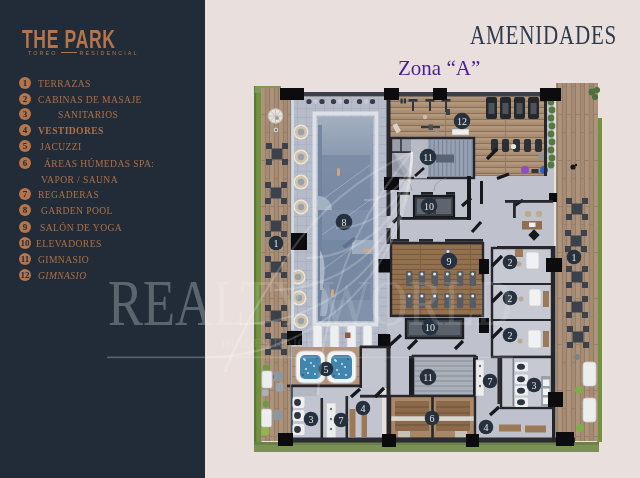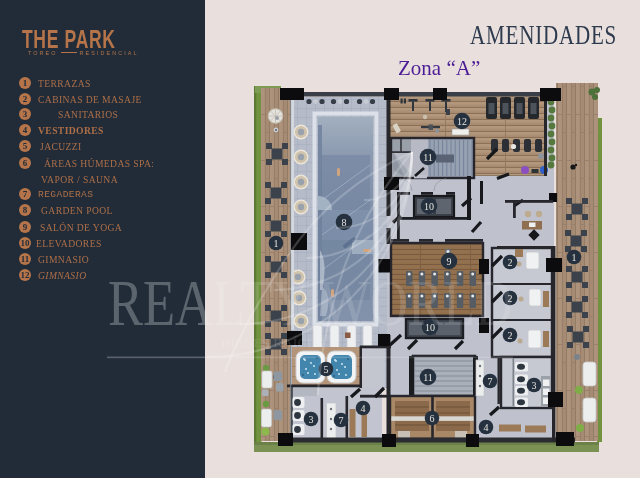--- a/index.html
+++ b/index.html
@@ -31,21 +31,21 @@
   <div class="badge" style="left:19px;top:108px;">3</div>
     <div class="ltext" style="left:38px;top:109px;margin-left:20px;">SANITARIOS</div>
   <div class="badge" style="left:19px;top:124px;">4</div>
     <div class="ltext" style="left:38px;top:125px;font-weight:bold;">VESTIDORES</div>
   <div class="badge" style="left:19px;top:140px;">5</div>
     <div class="ltext" style="left:40px;top:141px;">JACUZZI</div>
   <div class="badge" style="left:19px;top:157px;">6</div>
     <div class="ltext" style="left:44px;top:158px;">ÁREAS HÚMEDAS SPA:</div>
   <div class="ltext" style="left:41px;top:174px;">VAPOR / SAUNA</div>
   <div class="badge" style="left:19px;top:188px;">7</div>
-    <div class="ltext" style="left:38px;top:189px;font-family:Liberation Mono, monospace;">REGADERAS</div>
+    <div class="ltext" style="left:38px;top:189px;">REGADERAS</div>
   <div class="badge" style="left:19px;top:204px;">8</div>
     <div class="ltext" style="left:41px;top:205px;">GARDEN POOL</div>
   <div class="badge" style="left:19px;top:221px;">9</div>
     <div class="ltext" style="left:40px;top:222px;">SALÓN DE YOGA</div>
   <div class="badge" style="left:19px;top:237px;">10</div>
     <div class="ltext" style="left:36px;top:238px;">ELEVADORES</div>
   <div class="badge" style="left:19px;top:253px;">11</div>
     <div class="ltext" style="left:38px;top:254px;">GIMNASIO</div>
   <div class="badge" style="left:19px;top:269px;">12</div>
     <div class="ltext" style="left:38px;top:270px;font-style:italic;">GIMNASIO</div>

